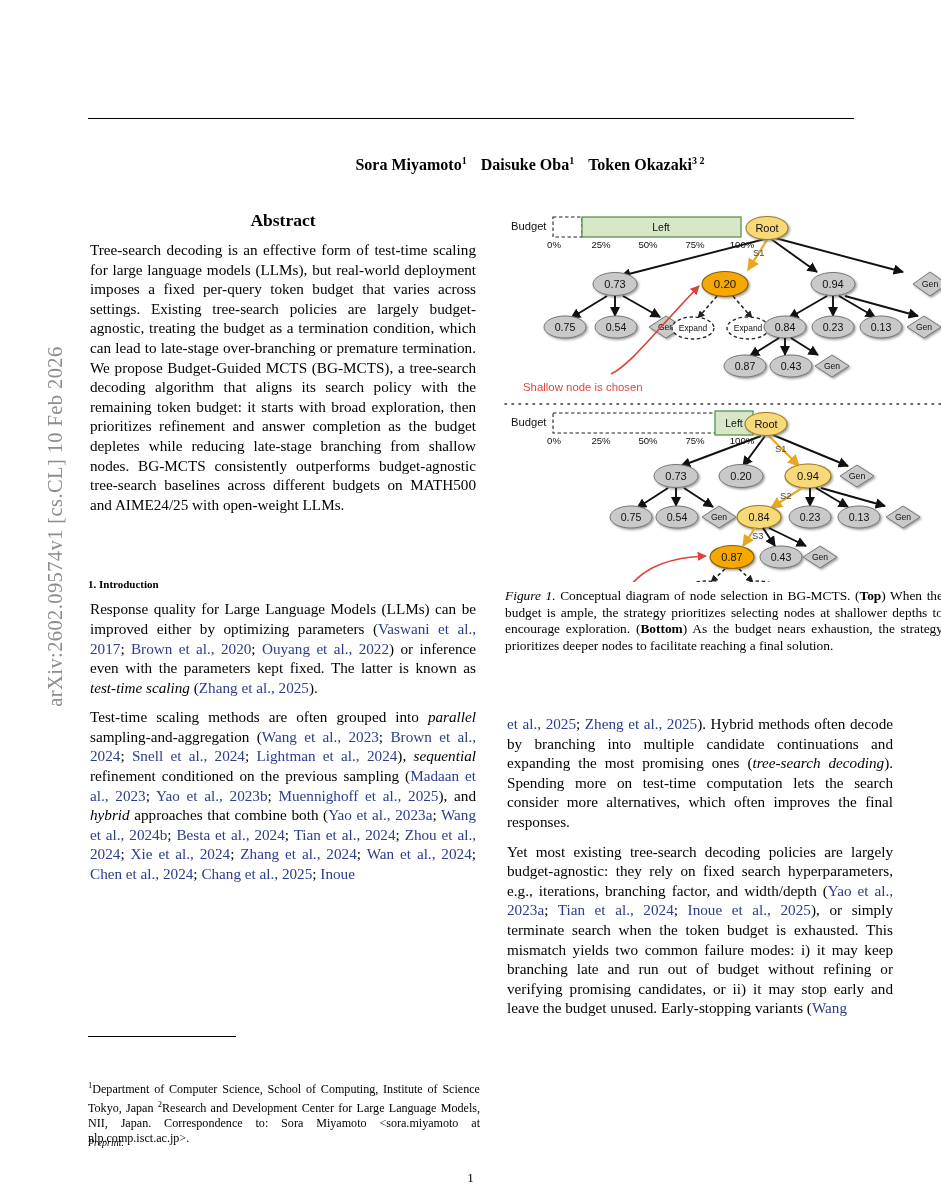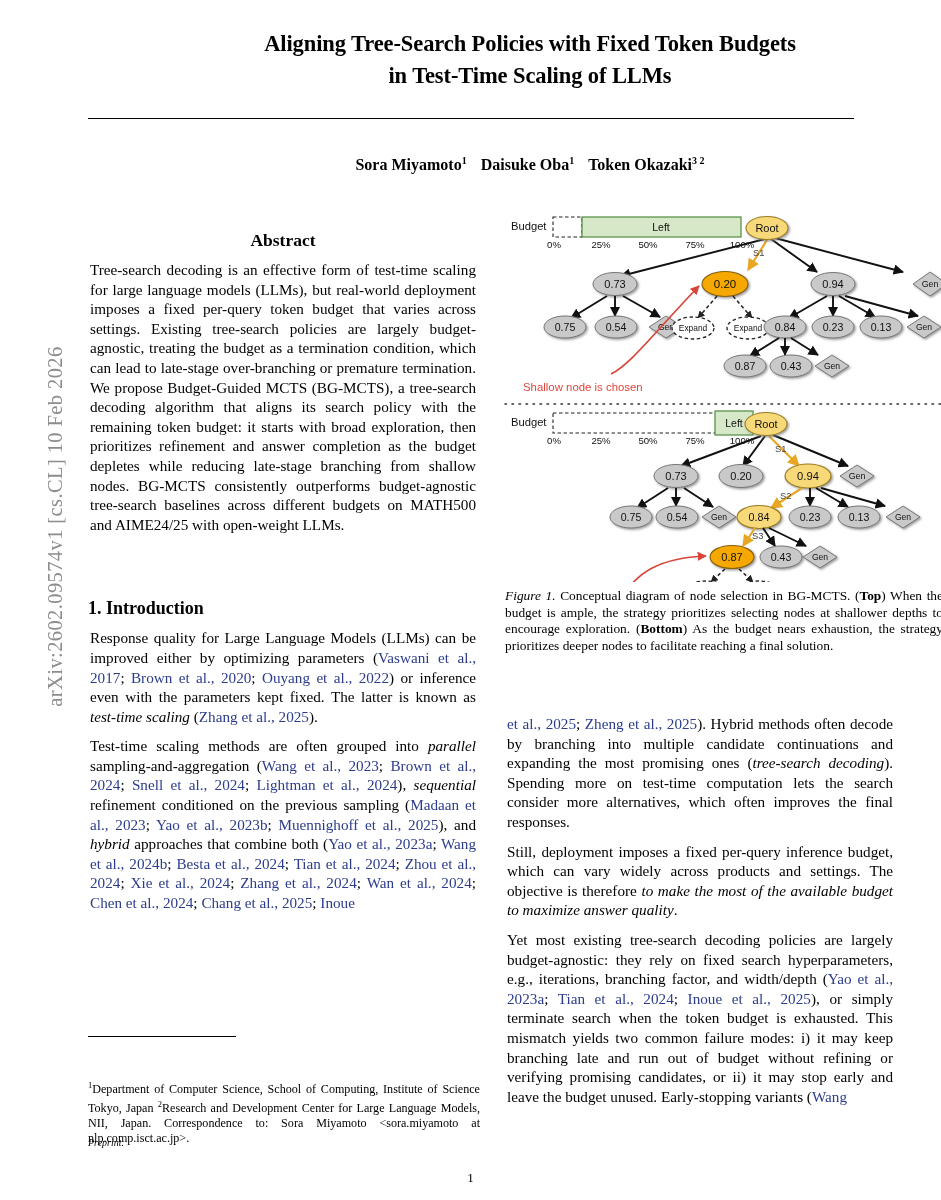--- a/index.html
+++ b/index.html
@@ -43,35 +43,35 @@
   #authors {
     position:absolute; left:150px; top:155px; width:760px;
     text-align:center;
     font-size:16px; font-weight:bold;
   }
   #authors .sup { font-size:10px; vertical-align:super; font-weight:bold; }
   #authors .gap { display:inline-block; width:14px; }
 
   
   .col { position:absolute; width:390px; }
-  #col-left  { left:88px;  top:230px; }
+  #col-left  { left:88px;  top:210px; }
   #col-right { left:505px; top:214px; }
 
   .abs-head {
     text-align:center; font-size:17.5px; font-weight:bold;
     margin:0 0 9px 0;
   }
   .body-text {
     font-size:15.2px; line-height:19.6px;
     text-align:justify;
     margin:2px;
     hyphens:none;
   }
   .sec-head {
-    font-size:18px; font-weight:bold;
+    font-size:11px; font-weight:bold;
     margin:0 0 9px 0;
   }
   .cite { color:#2c3c8c; }
   .ital { font-style:italic; }
   p.body-text + p.body-text { margin-top:10px; }
 
   
   #footnote-rule {
     position:absolute; left:88px; top:1036px; width:148px;
     border-top:1px solid #000;
@@ -102,24 +102,20 @@
 
   svg text { font-family:"Liberation Sans", sans-serif; }
 </style>
 </head>
 <body>
 
 <div class="page">
 
   <div id="arxiv-stamp">arXiv:2602.09574v1  [cs.CL]  10 Feb 2026</div>
 
-  <div id="title">
-    <div>Aligning Tree-Search Policies with Fixed Token Budgets</div>
-    <div>in Test-Time Scaling of LLMs</div>
-  </div>
   <div id="title-rule"></div>
 
   <div id="authors">
     <span><span>Sora Miyamoto</span><span class="sup">1</span></span><span class="gap"></span><span><span>Daisuke Oba</span><span class="sup">1</span></span><span class="gap"></span><span><span>Token Okazaki</span><span class="sup">3 2</span></span>
   </div>
 
   <div class="col" id="col-left">
     <div class="abs-head">Abstract</div>
     <p class="body-text">Tree-search decoding is an effective form of test-time scaling for large language models (LLMs), but real-world deployment imposes a fixed per-query token budget that varies across settings. Existing tree-search policies are largely budget-agnostic, treating the budget as a termination condition, which can lead to late-stage over-branching or premature termination. We propose Budget-Guided MCTS (BG-MCTS), a tree-search decoding algorithm that aligns its search policy with the remaining token budget: it starts with broad exploration, then prioritizes refinement and answer completion as the budget depletes while reducing late-stage branching from shallow nodes. BG-MCTS consistently outperforms budget-agnostic tree-search baselines across different budgets on MATH500 and AIME24/25 with open-weight LLMs.</p>
 
@@ -325,21 +321,20 @@
         <text x="20" y="190" font-size="11.4" fill="#e0453c">Deep node is chosen</text>
       </g>
     </svg>
   </div>
 
   <div id="fig-caption"><span class="fignum">Figure 1.</span><span> Conceptual diagram of node selection in BG-MCTS. (</span><b>Top</b><span>) When the budget is ample, the strategy prioritizes selecting nodes at shallower depths to encourage exploration. (</span><b>Bottom</b><span>) As the budget nears exhaustion, the strategy prioritizes deeper nodes to facilitate reaching a final solution.</span></div>
 
   <div class="col" id="col-right" style="top:712px;">
     <p class="body-text"><span class="cite">et al., 2025</span><span>; </span><span class="cite">Zheng et al., 2025</span><span>). Hybrid methods often decode by branching into multiple candidate continuations and expanding the most promising ones (</span><span class="ital">tree-search decoding</span><span>). Spending more on test-time computation lets the search consider more alternatives, which often improves the final responses.</span></p>
 
-    <p class="body-text"><span>Still, deployment imposes a fixed per-query inference budget, which can vary widely across products and settings. The objective is therefore </span><span class="ital">to make the most of the available budget to maximize answer quality</span><span>.</span></p>
 
     <p class="body-text"><span>Yet most existing tree-search decoding policies are largely budget-agnostic: they rely on fixed search hyperparameters, e.g., iterations, branching factor, and width/depth (</span><span class="cite">Yao et al., 2023a</span><span>; </span><span class="cite">Tian et al., 2024</span><span>; </span><span class="cite">Inoue et al., 2025</span><span>), or simply terminate search when the token budget is exhausted. This mismatch yields two common failure modes: i) it may keep branching late and run out of budget without refining or verifying promising candidates, or ii) it may stop early and leave the budget unused. Early-stopping variants (</span><span class="cite">Wang</span></p>
   </div>
 
   <div id="footnote-rule"></div>
   <div id="footnote"><sup>1</sup><span>Department of Computer Science, School of Computing, Institute of Science Tokyo, Japan </span><sup>2</sup><span>Research and Development Center for Large Language Models, NII, Japan. Correspondence to: Sora Miyamoto &lt;sora.miyamoto at nlp.comp.isct.ac.jp&gt;.</span></div>
   <div id="preprint">Preprint.</div>
   <div id="page-number">1</div>
 
 </div>

